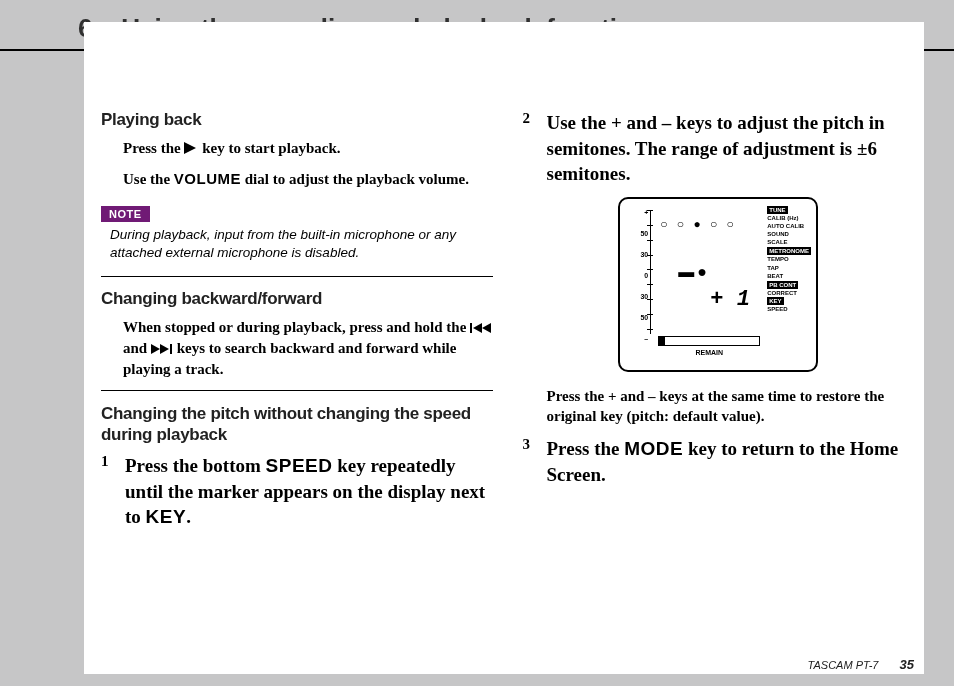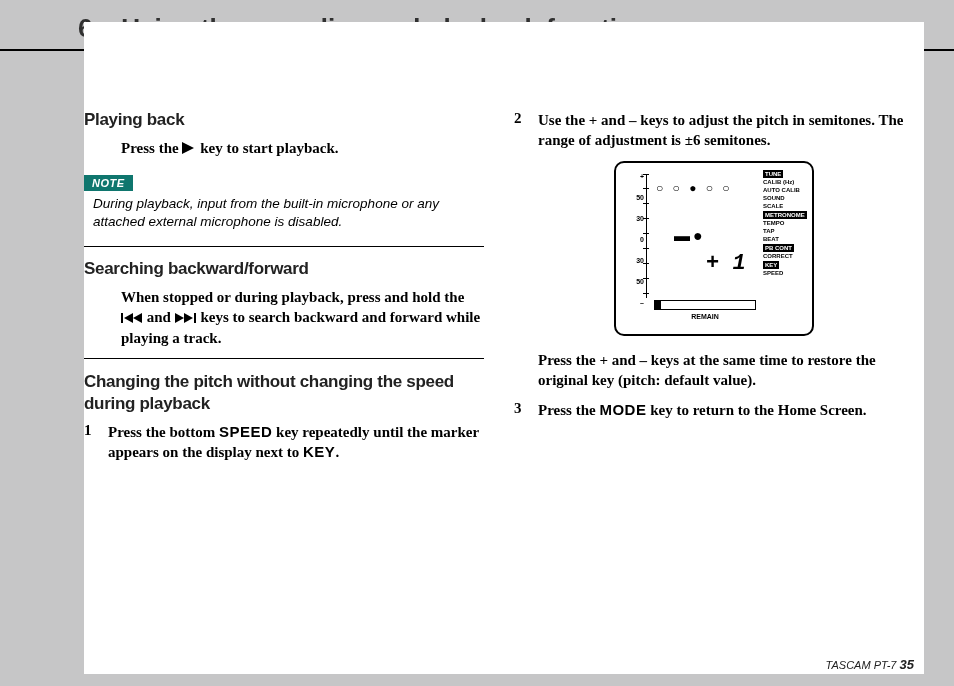--- a/index.html
+++ b/index.html
@@ -1,50 +1,50 @@
 <!DOCTYPE html>
 <html><head>
 <meta charset="utf-8">
 <style>
   * { box-sizing: border-box; margin: 0; padding: 0; }
   body { width: 954px; height: 686px; background: #fff; font-family: Georgia, 'Times New Roman', serif; color: #000; }
   .page-border { width: 954px; height: 686px; background: #c6c6c7; padding: 22px 30px 12px 84px; position: relative; }
-  .inner { background: #fff; width: 100%; height: 100%; position: relative; padding: 18px 10px 10px 0; }
+  .inner { background: #fff; width: 100%; height: 100%; position: relative; padding: 18px 10px 10px 17px; }
   .chapter-title { position: absolute; top: 13px; left: 78px; right: 0; font-family: 'Arial Black', Arial, sans-serif; font-weight: 900; font-size: 26px; color: #303030; }
   .title-rule { position: absolute; top: 49px; left: 0; right: 0; height: 2px; background: #000; }
   .columns { display: flex; gap: 30px; padding-top: 70px; }
   .col { flex: 1; }
   .h2 { font-family: Arial, sans-serif; font-weight: bold; font-size: 17px; color: #222; margin-bottom: 8px; letter-spacing: -0.3px; }
   .h2-multi { line-height: 1.25; }
-  .body-p { font-family: Georgia, serif; font-size: 15px; font-weight: bold; line-height: 1.35; margin-bottom: 10px; margin-left: 37px; }
-  .note-tag { display: inline-block; background: #0f766e; color: #fff; font-family: Arial, sans-serif; font-weight: bold; font-size: 11px; padding: 2px 8px; margin-top: 6px; margin-bottom: 4px; letter-spacing: 0.5px; font-style: italic; }
+  .body-p { font-family: Georgia, serif; font-size: 15px; font-weight: bold; line-height: 1.35; margin-bottom: 10px; margin-left: 22px; }
+  .note-tag { display: inline-block; background: #701a75; color: #fff; font-family: Arial, sans-serif; font-weight: bold; font-size: 11px; padding: 2px 8px; margin-top: 6px; margin-bottom: 4px; letter-spacing: 0.5px; }
   .note-body { font-family: Arial, sans-serif; font-style: italic; font-size: 13.5px; line-height: 1.35; margin-bottom: 14px; margin-left: 9px; }
   .hr { border: none; border-top: 1px solid #000; margin: 8px 0 12px 0; }
   .step { display: flex; gap: 10px; margin-bottom: 10px; }
   .step-num { font-family: Georgia, serif; font-weight: bold; font-size: 15px; width: 14px; flex: 0 0 14px; }
-  .step-body { font-family: Georgia, serif; font-size: 15px; font-weight: bold; line-height: 1.35; flex: 1; }
+  .step-body { font-family: Georgia, serif; font-size: 19px; font-weight: bold; line-height: 1.35; flex: 1; }
   .cond { font-family: Arial, sans-serif; font-weight: bold; letter-spacing: 0.5px; }
   .display-fig { width: 200px; height: 175px; margin: 6px auto 14px auto; border: 2px solid #000; border-radius: 10px; position: relative; background: #fff; font-family: Arial, sans-serif; }
   .display-scale { position: absolute; left: 6px; top: 10px; width: 22px; font-size: 7px; font-weight: bold; text-align: right; }
   .display-scale div { margin-bottom: 14px; }
   .display-main { position: absolute; left: 32px; right: 50px; top: 10px; bottom: 10px; }
   .display-top-dots { position: absolute; top: 8px; left: 8px; font-size: 12px; letter-spacing: 3px; }
   .display-mid { position: absolute; top: 54px; left: 26px; font-size: 16px; font-weight: bold; letter-spacing: 3px; }
   .display-plus1 { position: absolute; top: 78px; left: 58px; font-family: 'Courier New', monospace; font-style: italic; font-size: 22px; font-weight: bold; }
   .display-remain { position: absolute; bottom: 4px; left: 50%; transform: translateX(-50%); font-size: 7px; font-weight: bold; }
   .display-progress { position: absolute; bottom: 14px; left: 6px; right: 6px; height: 10px; border: 1px solid #000; }
   .display-progress-fill { height: 100%; width: 6%; background: #000; }
   .display-right { position: absolute; right: 4px; top: 6px; width: 45px; font-size: 6px; font-weight: bold; line-height: 1.35; }
   .display-right .sec-head { background: #000; color: #fff; padding: 0 2px; display: inline-block; font-size: 6px; margin-top: 1px; }
   .display-right .sel { background: #000; color: #fff; padding: 0 2px; display: inline-block; }
   .display-vbar { position: absolute; left: 30px; top: 11px; bottom: 36px; width: 1px; background: #000; }
   .ticks { position: absolute; left: 27px; top: 11px; bottom: 36px; width: 6px; }
   .ticks div { position: absolute; width: 6px; height: 1px; background: #000; }
   .footer { position: absolute; bottom: 2px; right: 10px; font-family: Arial, sans-serif; font-style: italic; font-size: 11px; color: #222; }
-  .footer .pn { font-weight: bold; font-size: 13px; font-style: italic; }
+  .footer .pn { font-weight: bold; font-size: 13px; font-style: italic; margin-left: 18px; }
   .play-icon, .rew-icon, .ff-icon { display: inline-block; vertical-align: -1px; }
 </style>
 </head>
 <body>
 
 <div class="page-border">
   <div class="chapter-title">6 – Using the recording and playback functions</div>
   <div class="title-rule"></div>
   <div class="inner">
 
@@ -57,27 +57,30 @@
         <p class="body-p">
           <span>Press the </span>
           <span class="play-icon">
             <svg width="14" height="12" viewBox="0 0 14 12">
                 <polygon points="0,0 12,6 0,12" fill="#000"></polygon>
               </svg>
           </span>
           <span> key to start playback.</span>
         </p>
 
+        <p class="body-p">
+          <span>Use the </span><span class="cond">VOLUME</span><span> dial to adjust the playback volume.</span>
+        </p>
 
         <div class="note-tag">NOTE</div>
         <p class="note-body">During playback, input from the built-in microphone or any attached external microphone is disabled.</p>
 
         <hr class="hr">
 
-        <div class="h2">Searching backward/forward</div>
+        <div class="h2">Changing backward/forward</div>
 
         <p class="body-p">
           <span>When stopped or during playback, press and hold the </span>
           <span class="rew-icon">
             <svg width="22" height="10" viewBox="0 0 22 10">
                 <rect x="0" y="0" width="2" height="10" fill="#000"></rect>
                 <polygon points="12,0 3,5 12,10" fill="#000"></polygon>
                 <polygon points="21,0 12,5 21,10" fill="#000"></polygon>
               </svg>
           </span>

